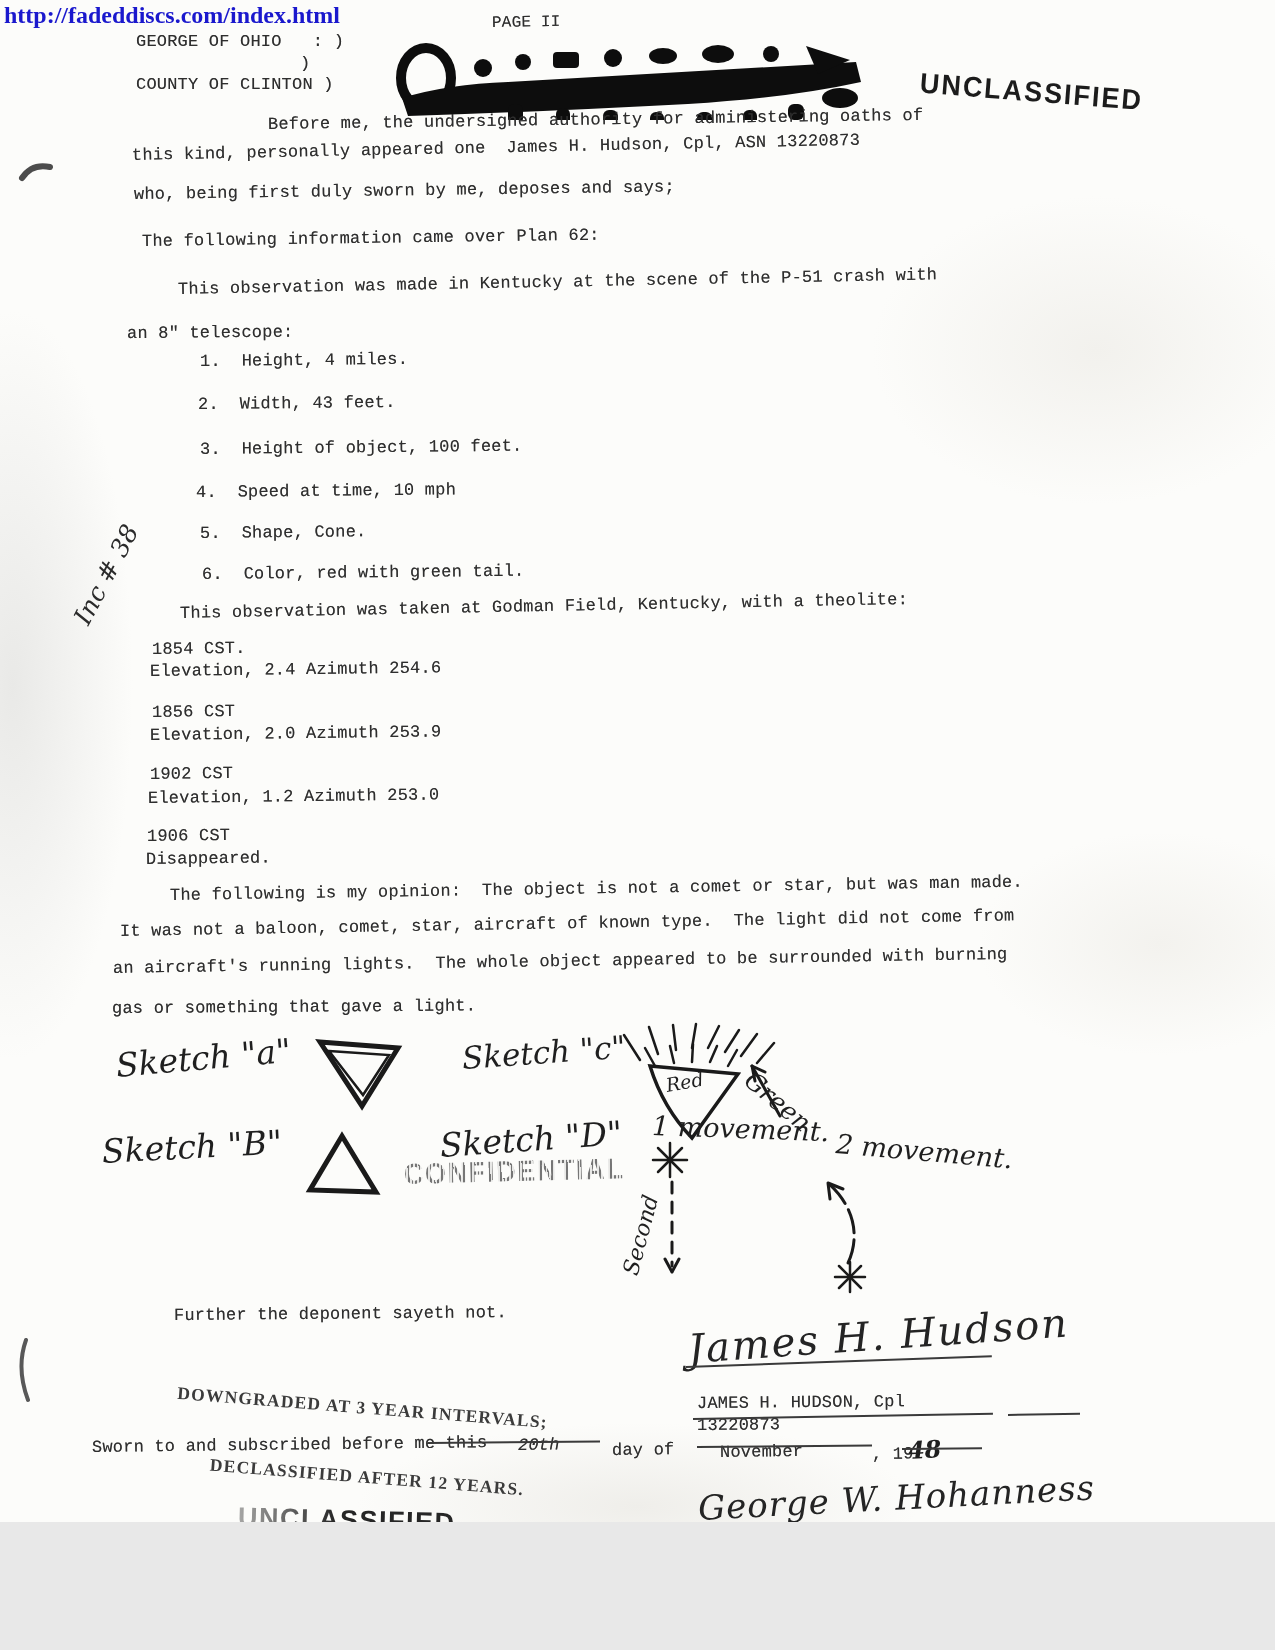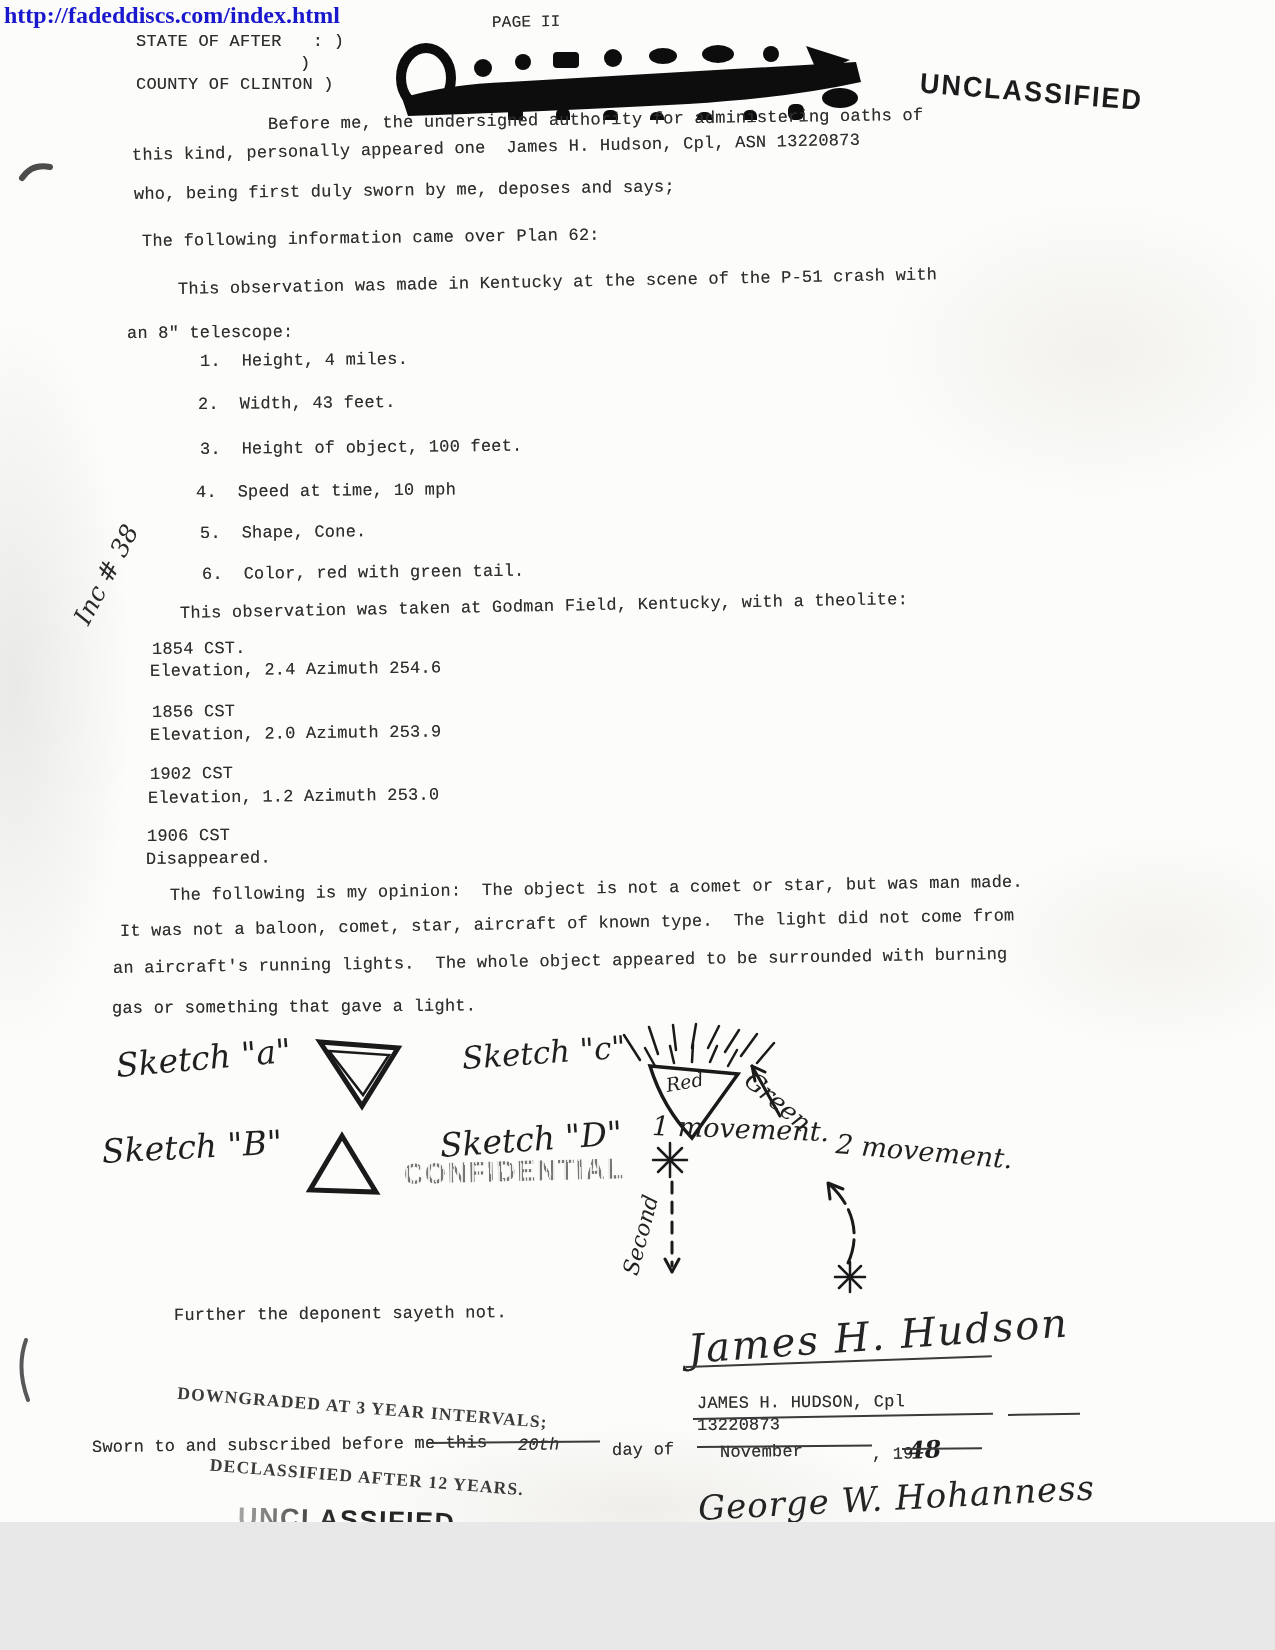--- a/index.html
+++ b/index.html
@@ -58,21 +58,21 @@
   .clip{overflow:hidden;}
 </style>
 </head>
 <body>
 
 <div class="page">
 
   <a class="url">http://fadeddiscs.com/index.html</a>
 
   <div class="t" style="left:492px;top:14px;font-size:16px;transform:rotate(-1deg);">PAGE II</div>
-  <div class="t" style="left:136px;top:32px;">STATE OF AFTER   : )</div>
+  <div class="t" style="left:136px;top:32px;">GEORGE OF OHIO   : )</div>
   <div class="t" style="left:300px;top:54px;">)</div>
   <div class="t" style="left:136px;top:75px;">COUNTY OF CLINTON )</div>
 
   <svg style="left:388px;top:20px;" width="480" height="100" viewBox="0 0 480 100">
     <g fill="#0d0d0d">
       <ellipse cx="38" cy="58" rx="25" ry="30" fill="none" stroke="#0d0d0d" stroke-width="10"></ellipse>
       <path d="M14 78 Q60 64 120 62 L468 42 L473 62 Q400 78 300 84 Q150 92 20 96 Z"></path>
       <circle cx="95" cy="48" r="9"></circle>
         <circle cx="135" cy="42" r="8"></circle>
       <rect x="165" y="32" width="26" height="16" rx="4"></rect>

